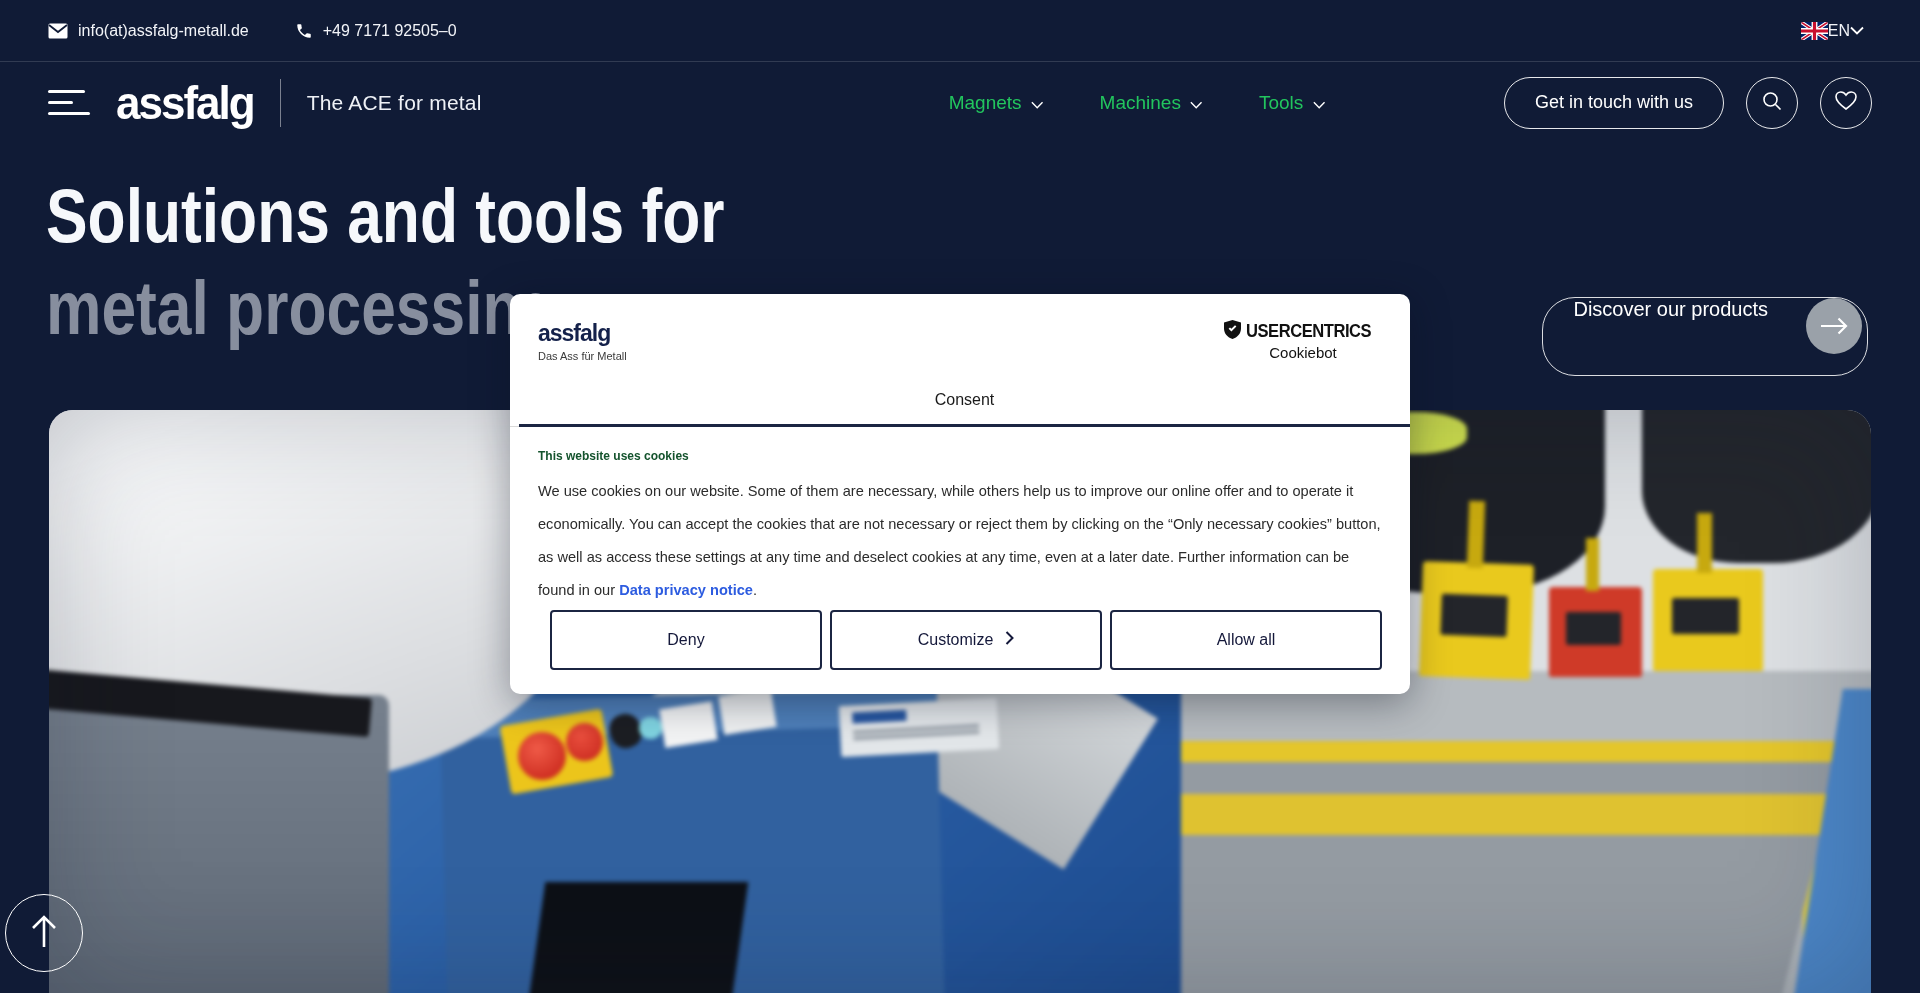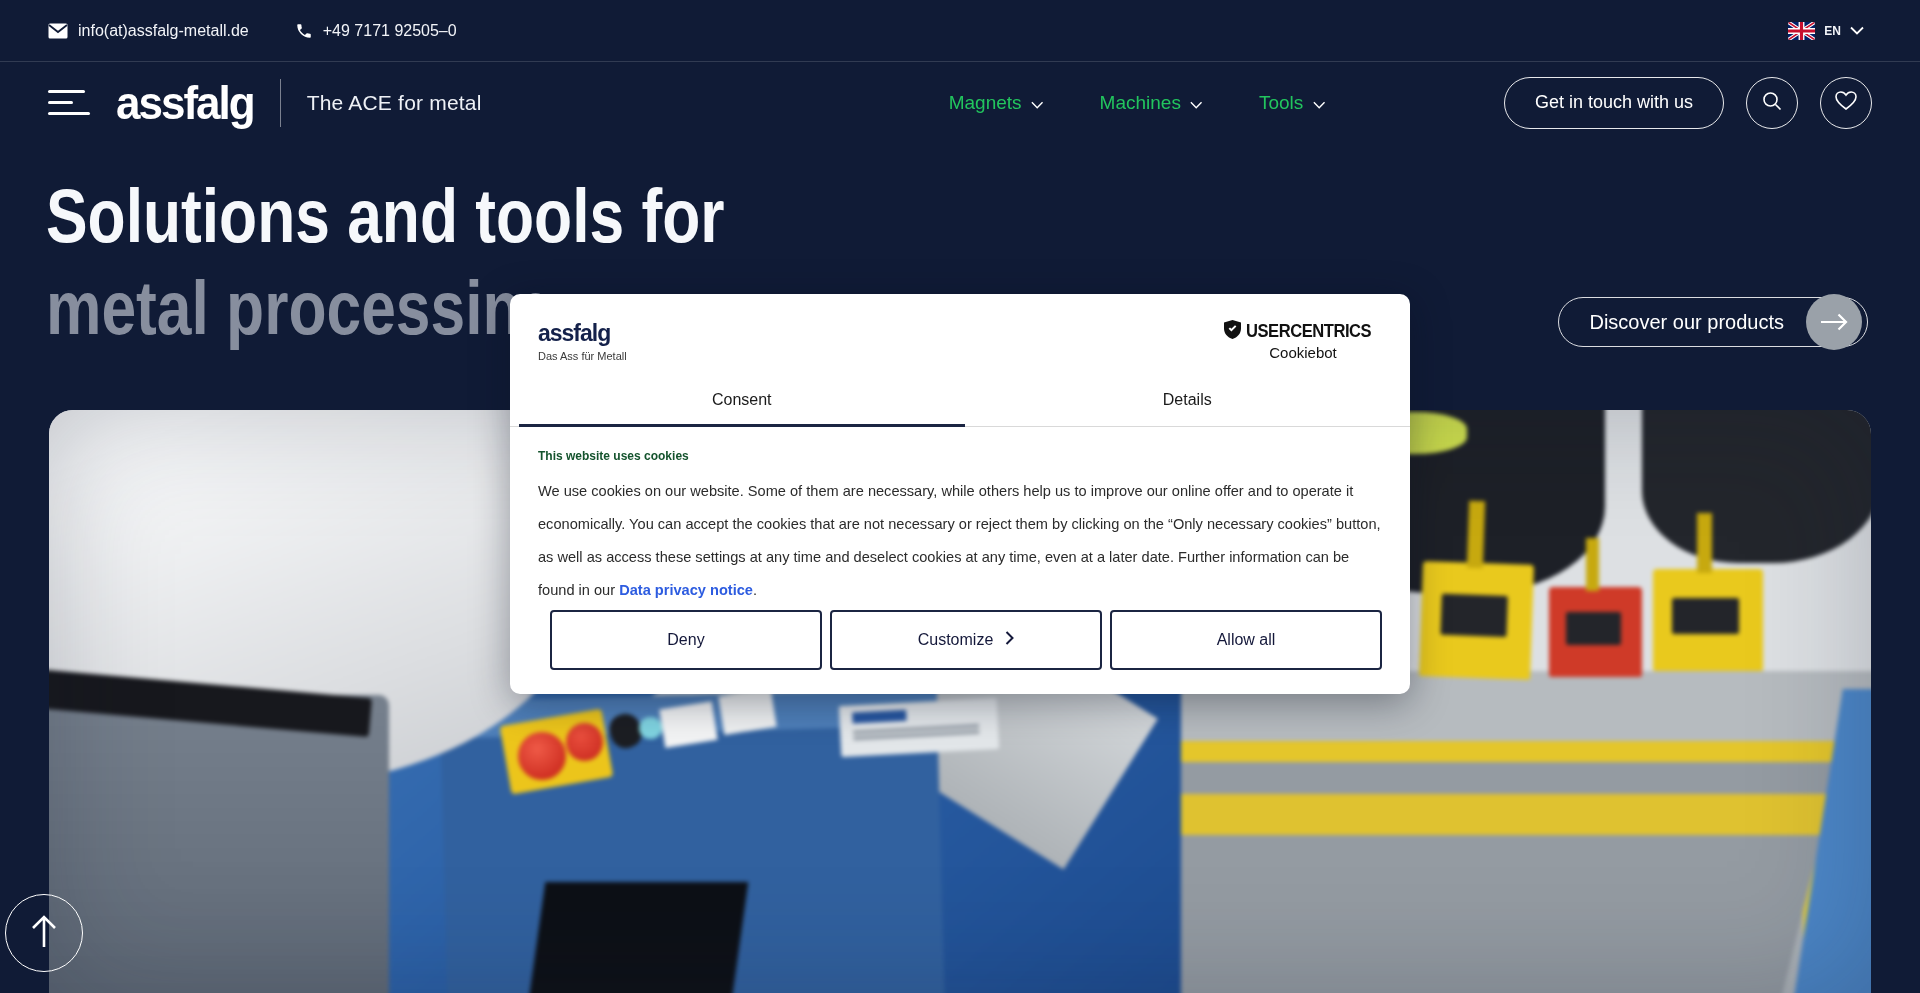--- a/index.html
+++ b/index.html
@@ -6,21 +6,21 @@
   html,body { background:#0b1226; }
   body { font-family:"Liberation Sans", sans-serif; }
   .page { position:relative; width:1920px; height:993px; overflow:hidden; background:#101b36; }
 
   
   .topbar { position:absolute; left:0; top:0; width:100%; height:62px; display:flex; align-items:center;
             padding:0 56px 0 48px; border-bottom:1px solid rgba(255,255,255,.14); }
   .topbar .contact { display:flex; align-items:center; gap:10px; color:#f2f4f8; font-size:16px; }
   .topbar .contact + .contact { margin-left:46px; }
   .topbar svg { display:block; }
-  .lang { margin-left:auto; display:flex; align-items:center; gap:9px; color:#f2f4f8; font-size:12px; cursor:pointer;font-weight:bold; }
+  .lang { margin-left:auto; display:flex; align-items:center; color:#f2f4f8; font-size:16px; cursor:pointer; }
   .flag { width:27px; height:18px; border-radius:2px; overflow:hidden; }
 
   
   .header { position:absolute; left:0; top:62px; width:100%; height:81px; display:flex; align-items:center; padding:0 48px; }
   .burger { width:44px; display:flex; flex-direction:column; gap:8px; cursor:pointer; }
   .burger span { height:3px; background:#fff; border-radius:2px; }
   .burger .l1{ width:37px;} .burger .l2{ width:25px;} .burger .l3{ width:42px;}
   .logo { margin-left:24px; color:#fff; font-size:44px; font-weight:700; letter-spacing:-2px;
           transform:scaleY(1.05); cursor:pointer; }
   .logo-divider { width:1px; height:48px; background:rgba(255,255,255,.45); margin:0 26px; }
@@ -31,22 +31,22 @@
   .pill-btn { height:52px; padding:0 30px; border:1px solid rgba(255,255,255,.9); border-radius:26px;
               display:flex; align-items:center; color:#fff; font-size:18px; background:transparent; cursor:pointer; }
   .circle-btn { width:52px; height:52px; border:1px solid rgba(255,255,255,.9); border-radius:50%;
                 display:flex; align-items:center; justify-content:center; background:transparent; cursor:pointer; }
 
   
   .hero-title { position:absolute; left:46px; top:170px; line-height:92px; font-weight:700;
                 transform:scaleX(.82); transform-origin:left top; letter-spacing:0; white-space:nowrap; }
   .hero-title .t1 { display:block; color:#f6f8fb; font-size:76px; }
   .hero-title .t2 { display:block; color:#878e9e; font-size:76px; }
-  .discover { position:absolute; right:52px; top:297px; height:50px; border-radius:33px;
-              border:1px solid rgba(255,255,255,.85); display:flex; align-items:center; gap:22px;
+  .discover { position:absolute; right:52px; top:297px; height:79px; border-radius:33px;
+              border:1px solid rgba(255,255,255,.85); display:flex; gap:38px;
               padding:0 5px 0 30px; color:#fff; font-size:20px; background:transparent; cursor:pointer; }
   .discover .arrow-circle { width:56px; height:56px; border-radius:50%; background:#9aa1a9;
               display:flex; align-items:center; justify-content:center; }
 
   
   .photo { position:absolute; left:49px; top:410px; width:1822px; height:583px;
            border-radius:24px 24px 0 0; overflow:hidden; background:#c9cdd2; }
   .photo-inner { position:absolute; inset:-10px; filter:blur(2px); }
   .ph { position:absolute; }
   .ph-base   { inset:0; background:linear-gradient(#d6d9dc, #c1c5c9); }
@@ -323,21 +323,20 @@
               </svg>
           </span>
           <span class="v-name">USERCENTRICS</span>
         </div>
         <div class="v-prod">Cookiebot</div>
       </div>
     </div>
 
     <div class="dlg-tabs">
       <div class="dlg-tab active">Consent</div>
-      <div class="dlg-tab">Details</div>
     </div>
 
     <div class="dlg-body">
       <div class="dlg-heading">This website uses cookies</div>
       <p class="dlg-text">
         <span>We use cookies on our website. Some of them are necessary, while others help us to improve our online offer and to operate it economically. You can accept the cookies that are not necessary or reject them by clicking on the “Only necessary cookies” button, as well as access these settings at any time and deselect cookies at any time, even at a later date. Further information can be found in our </span><a class="dlg-link">Data privacy notice</a><span>.</span>
       </p>
     </div>
 
     <div class="dlg-buttons">

